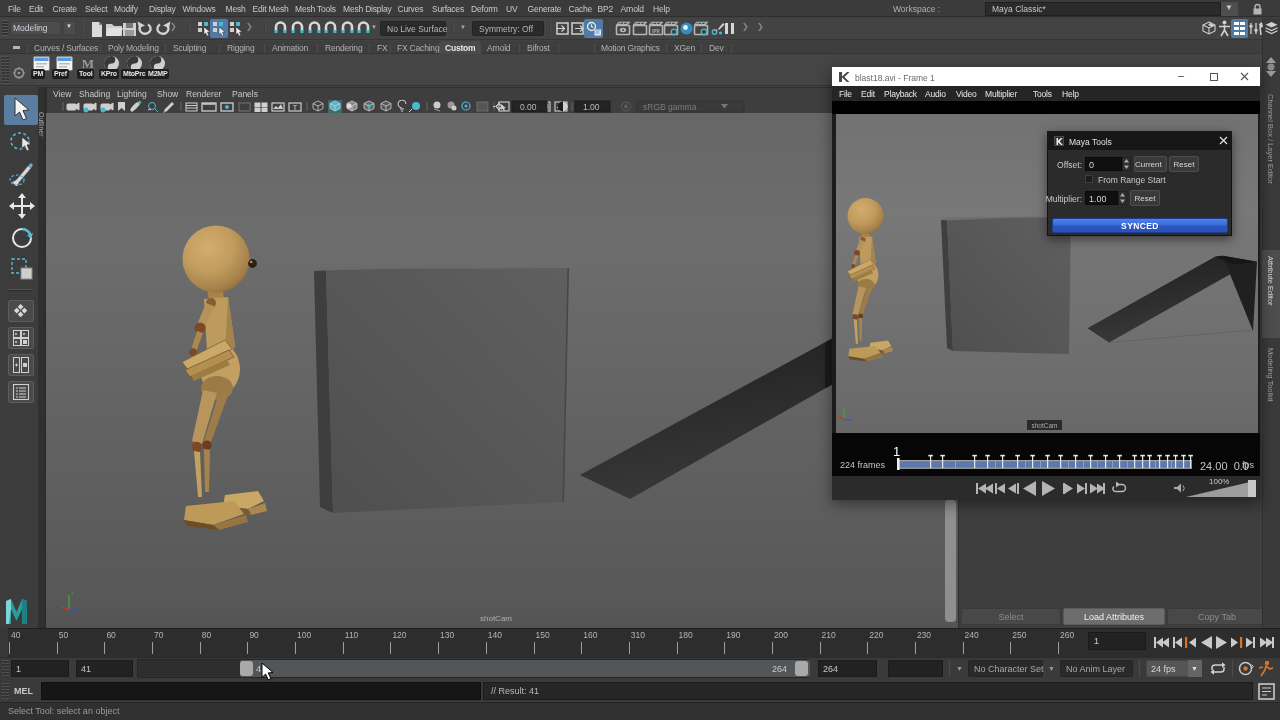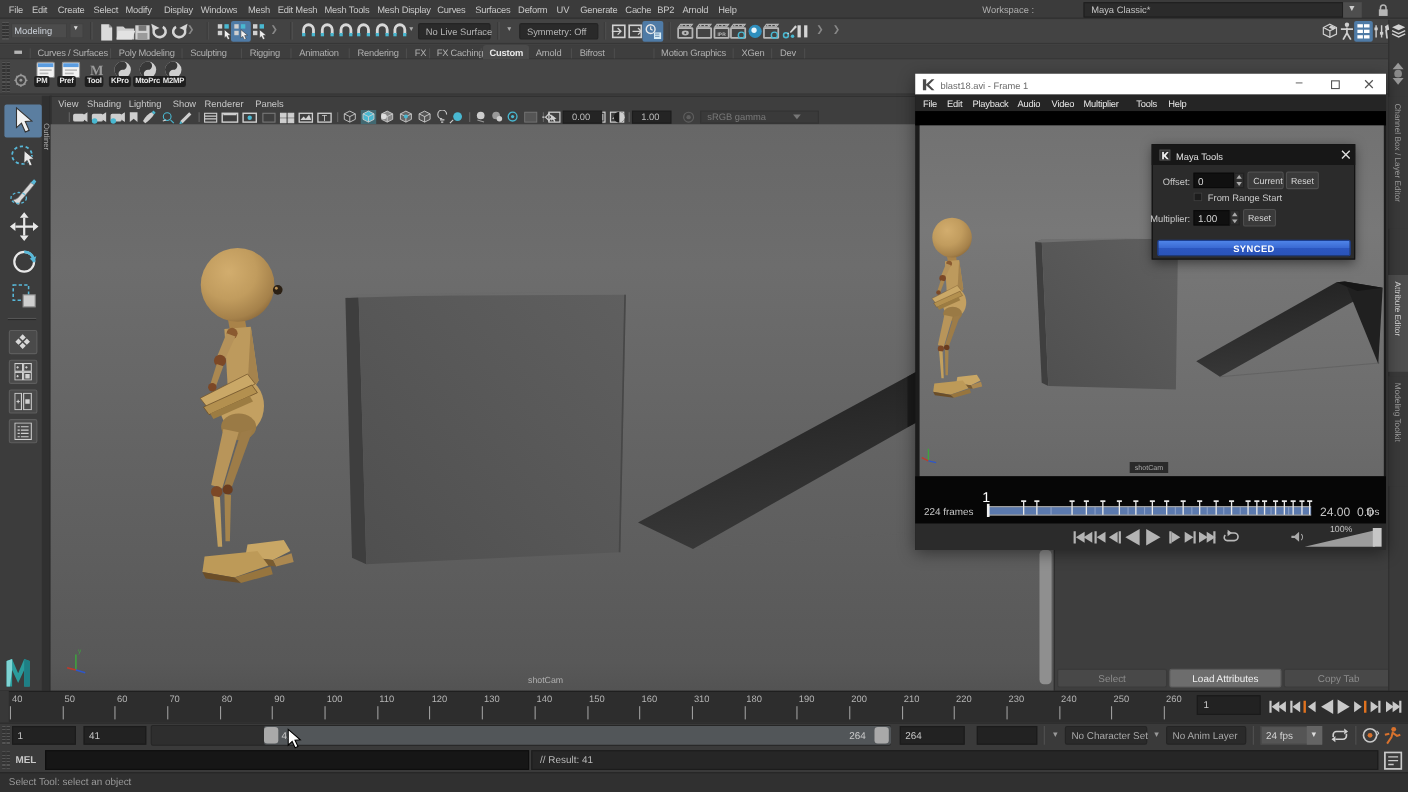--- a/index.html
+++ b/index.html
@@ -819,21 +819,21 @@
       <path d="M1 1l7 7M8 1L1 8" stroke="#ddd" stroke-width="1.3"></path>
     </svg>
 <div class="abs" style="left:1040px;top:160px;width:42px;text-align:right;font-size:8.5px;color:#c9c9c9;z-index:61;">Offset:</div>
 <div class="abs" style="left:1085px;top:157px;width:37px;height:14px;background:#101010;border:1px solid #0a0a0a;z-index:61;"></div>
 <div class="txt" style="left:1089px;top:160px;font-size:9px;color:#d5d5d5;z-index:62;">0</div>
 <div class="abs" style="left:1122px;top:157px;width:9px;height:14px;background:#2f2f2f;border:1px solid #222;z-index:61;"></div>
 <svg class="abs" style="left:1123px;top:159px;z-index:62;" width="7" height="10" viewBox="0 0 7 10">
       <path d="M3.5 0L6 3.5H1z" fill="#aaa"></path>
       <path d="M3.5 10L6 6.5H1z" fill="#aaa"></path>
     </svg>
-<div class="abs" style="left:1134px;top:156px;width:33px;height:16px;background:#3a3a3a;border:1px solid #4e4e4e;border-radius:2px;color:#d8d8d8;font-size:8px;text-align:right;line-height:15px;z-index:61;">Current</div>
+<div class="abs" style="left:1134px;top:156px;width:33px;height:16px;background:#3a3a3a;border:1px solid #4e4e4e;border-radius:2px;color:#d8d8d8;font-size:8px;text-align:left;line-height:15px;z-index:61;">Current</div>
 <div class="abs" style="left:1169px;top:156px;width:30px;height:16px;background:#3a3a3a;border:1px solid #4e4e4e;border-radius:2px;color:#d8d8d8;font-size:8px;text-align:center;line-height:15px;z-index:61;">Reset</div>
 <div class="abs" style="left:1085px;top:175px;width:8px;height:8px;background:#1c1c1c;border:1px solid #3e3e3e;z-index:61;"></div>
 <div class="txt" style="left:1098px;top:175px;font-size:8.5px;color:#c9c9c9;z-index:61;">From Range Start</div>
 <div class="abs" style="left:1040px;top:194px;width:42px;text-align:right;font-size:8.5px;color:#c9c9c9;z-index:61;">Multiplier:</div>
 <div class="abs" style="left:1085px;top:191px;width:33px;height:14px;background:#101010;border:1px solid #0a0a0a;z-index:61;"></div>
 <div class="txt" style="left:1089px;top:194px;font-size:9px;color:#d5d5d5;z-index:62;">1.00</div>
 <div class="abs" style="left:1118px;top:191px;width:9px;height:14px;background:#2f2f2f;border:1px solid #222;z-index:61;"></div>
 <svg class="abs" style="left:1119px;top:193px;z-index:62;" width="7" height="10" viewBox="0 0 7 10">
       <path d="M3.5 0L6 3.5H1z" fill="#aaa"></path>
       <path d="M3.5 10L6 6.5H1z" fill="#aaa"></path>

